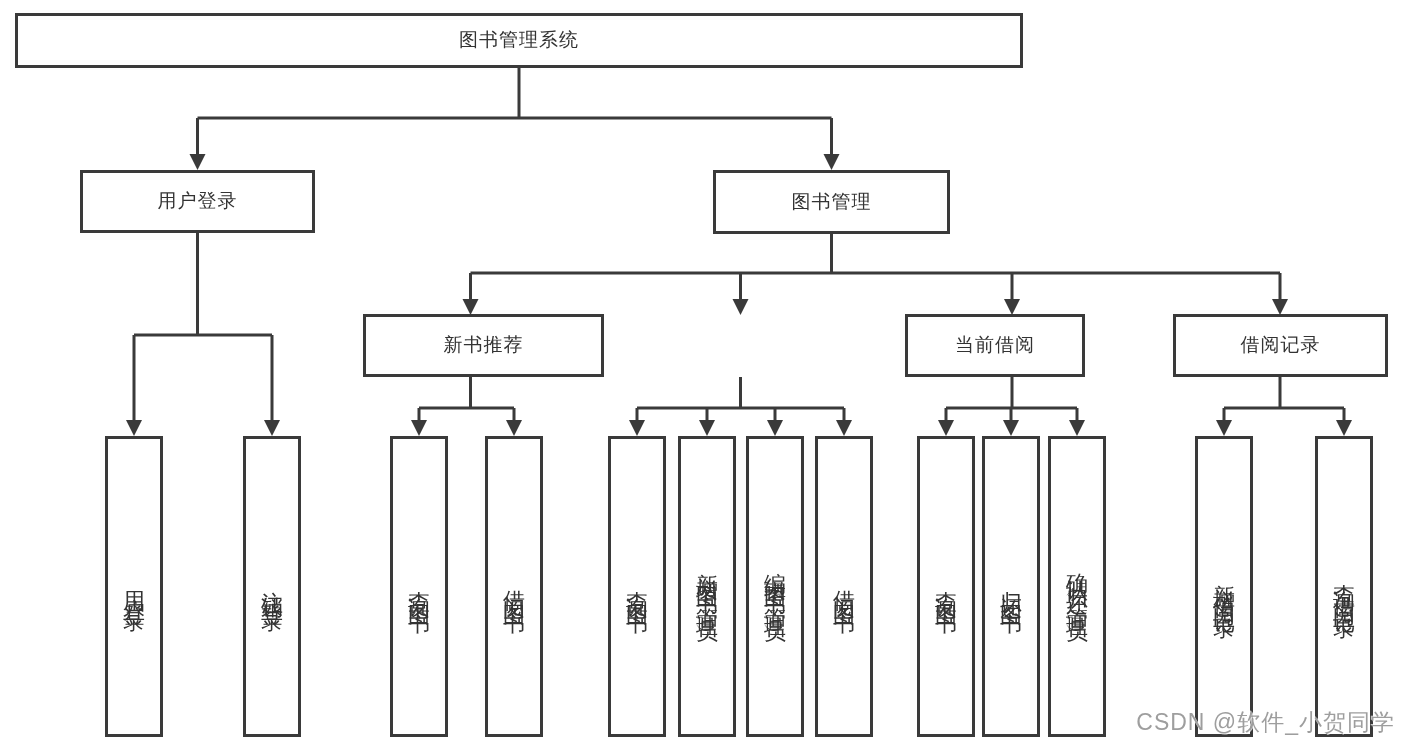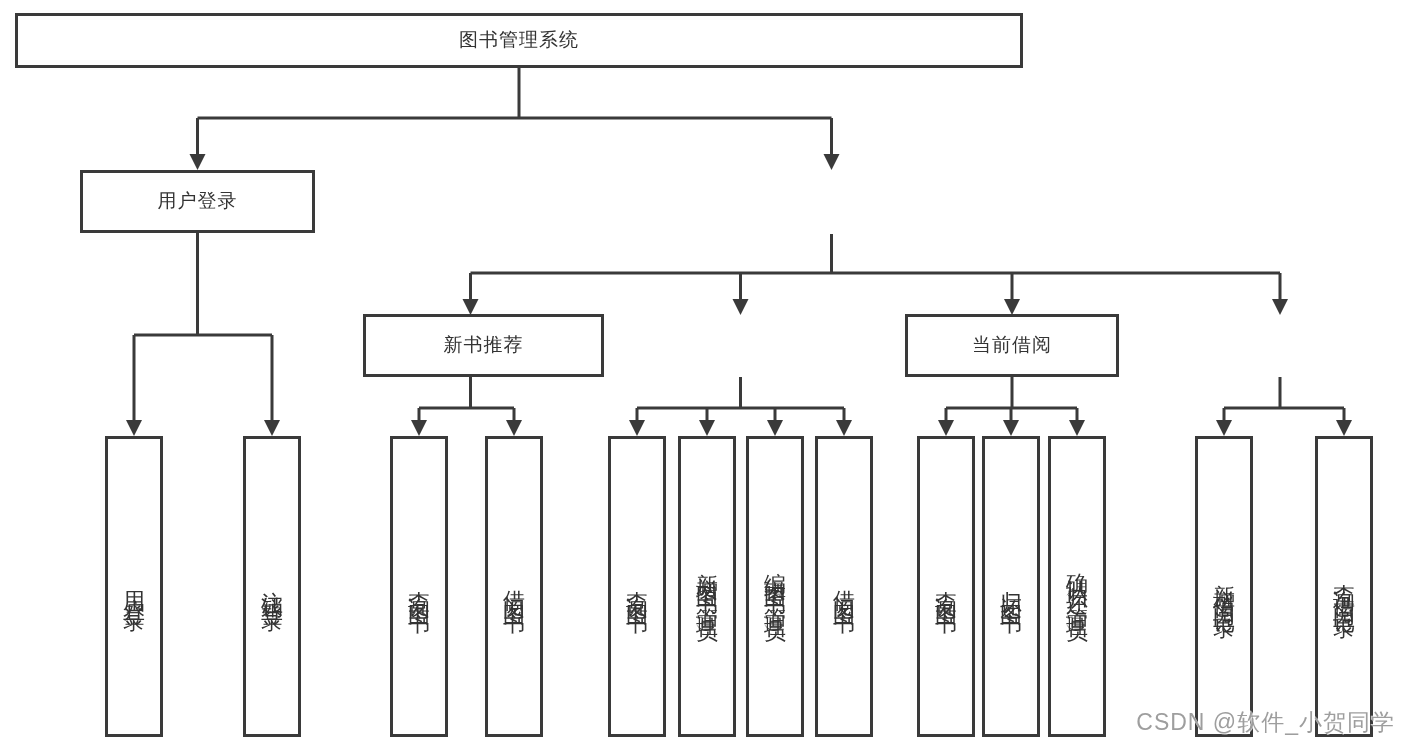--- a/index.html
+++ b/index.html
@@ -70,23 +70,25 @@
       <polygon points="1003,420 1019,420 1011,436"></polygon>
       <polygon points="1069,420 1085,420 1077,436"></polygon>
       <polygon points="1216,420 1232,420 1224,436"></polygon>
       <polygon points="1336,420 1352,420 1344,436"></polygon>
     </g>
   </svg>
 
   <div class="node" style="left:15px;top:13px;width:1008px;height:55px">图书管理系统</div>
 
   <div class="node" style="left:80px;top:170px;width:235px;height:63px">用户登录</div>
+  <div class="node" style="left:713px;top:170px;width:237px;height:64px">图书管理</div>
 
   <div class="node" style="left:363px;top:314px;width:241px;height:63px">新书推荐</div>
-  <div class="node" style="left:905px;top:314px;width:214px;height:63px">当前借阅</div>
+  <div class="node" style="left:905px;top:314px;width:180px;height:63px">当前借阅</div>
+  <div class="node" style="left:1173px;top:314px;width:215px;height:63px">借阅记录</div>
 
   <div class="node v" style="left:105px;top:436px;width:58px;height:301px">用户登录</div>
   <div class="node v" style="left:243px;top:436px;width:58px;height:301px">注销登录</div>
 
   <div class="node v" style="left:390px;top:436px;width:58px;height:301px">查询图书</div>
   <div class="node v" style="left:485px;top:436px;width:58px;height:301px">借阅图书</div>
 
   <div class="node v" style="left:608px;top:436px;width:58px;height:301px">查询图书</div>
   <div class="node v" style="left:678px;top:436px;width:58px;height:301px">新增图书（管理员）</div>
   <div class="node v" style="left:746px;top:436px;width:58px;height:301px">编辑图书（管理员）</div>

